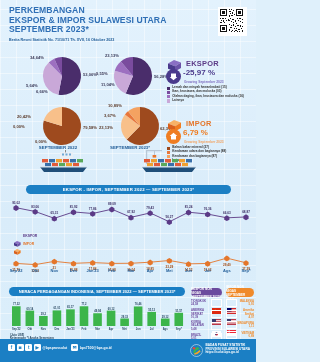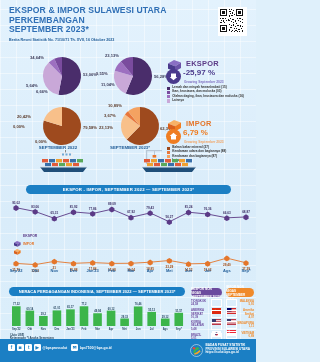--- a/index.html
+++ b/index.html
@@ -97,22 +97,22 @@
   .bpslogo{width:13px;height:13px;margin-right:2.5px;}
   .ship{position:absolute;}
 </style>
 </head>
 <body>
 
 <div class="page">
 
   <div class="header">
     <div class="h-title">
+      <span class="l1">PERKEMBANGAN</span>
       <span class="l1">EKSPOR &amp; IMPOR SULAWESI UTARA</span>
-      <span class="l1">PERKEMBANGAN</span>
       <span class="l1">SEPTEMBER 2023*</span>
     </div>
     <div class="h-sub">Berita Resmi Statistik No. 71/10/71 Th. XVII, 16 Oktober 2023</div>
     <div class="qr">
       <svg width="25" height="25" viewBox="0 0 25 25" shape-rendering="crispEdges">
         <rect width="25" height="25" fill="#fff"></rect>
         <g fill="#111">
           <rect x="1" y="1" width="7" height="7"></rect>
             <rect x="2" y="2" width="5" height="5" fill="#fff"></rect>
             <rect x="3" y="3" width="3" height="3"></rect>

